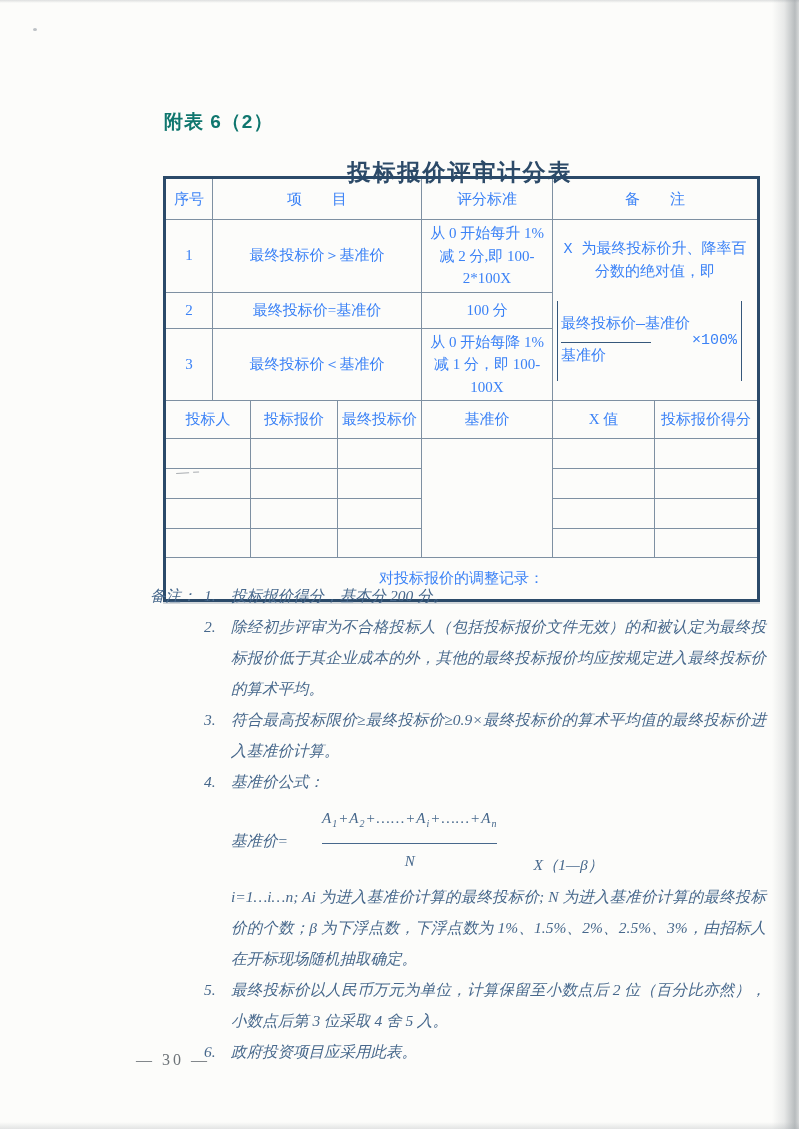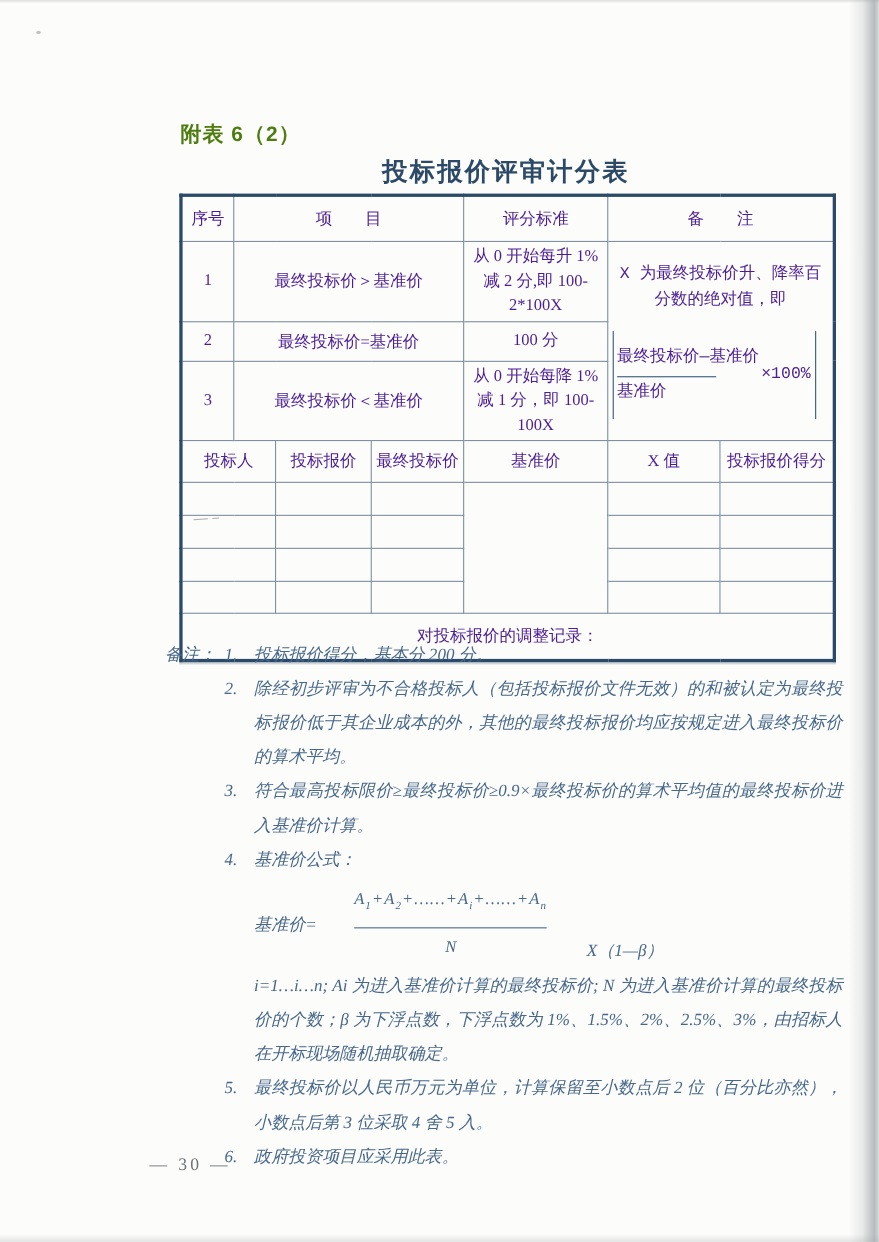--- a/index.html
+++ b/index.html
@@ -15,30 +15,30 @@
     background:linear-gradient(to bottom, rgba(150,156,160,0.30), rgba(150,156,160,0));}
   .scan-edge-bottom{position:absolute;bottom:0;left:0;right:0;height:7px;
     background:linear-gradient(to top, rgba(160,166,170,0.28), rgba(160,166,170,0));}
   .speck{position:absolute;left:33px;top:28px;width:4px;height:3px;background:#bcc1c5;border-radius:50%;}
   .pencil-mark{position:absolute;left:176px;top:462px;width:30px;transform:rotate(-4deg);opacity:.75;}
   .pencil-mark i{display:inline-block;border-top:1.6px solid #8d9298;vertical-align:middle;}
   .pencil-mark .d1{width:13px;margin-right:4px;}
   .pencil-mark .d2{width:6px;}
 
   
-  .attach-label{position:absolute;left:164px;top:109px;font-size:19px;color:#4d7c0f;
+  .attach-label{position:absolute;left:164px;top:109px;font-size:19px;color:#0f766e;
     font-family:"Liberation Sans","DejaVu Sans",sans-serif;font-weight:600;letter-spacing:1px;}
-  .doc-title{position:absolute;left:163px;top:141px;width:594px;text-align:center;
+  .doc-title{position:absolute;left:163px;top:157px;width:594px;text-align:center;
     font-size:23px;font-weight:bold;color:#2c4a68;letter-spacing:2px;}
 
   
   table.main{position:absolute;left:163px;top:176px;width:594px;
     border-collapse:collapse;table-layout:fixed;
     border:3px solid #2b4a69;box-shadow:0 2px 0 rgba(125,140,155,.35);}
-  table.main td{border:1px solid #7e90a2;color:#4c1d95;font-size:15px;
+  table.main td{border:1px solid #7e90a2;color:#3b82f6;font-size:15px;
     text-align:center;vertical-align:middle;padding:2px 4px;overflow:hidden;}
   tr.rh1{height:42px;} tr.r1{height:57px;} tr.r2{height:36px;} tr.r3{height:64px;}
   tr.rh2{height:38px;padding-left:44px;} tr.re{height:30px;} tr.re4{height:29px;} tr.rrec{height:43px;}
   td.crit{text-align:left;padding:4px 7px;font-size:14.5px;line-height:1.5;}
   td.remark-cell{text-align:left;vertical-align:top;padding:13px 6px 4px 10px;font-size:14.5px;line-height:1.5;font-family:Liberation Mono, monospace;}
   td.record-cell{text-align:left;padding-left:8px;font-size:15px;border-top:2px solid #4d6883;}
 
   
   .abs-formula{display:flex;align-items:center;margin-top:17px;}
   .abar{border-left:1.6px solid #35577b;height:80px;width:0;}

